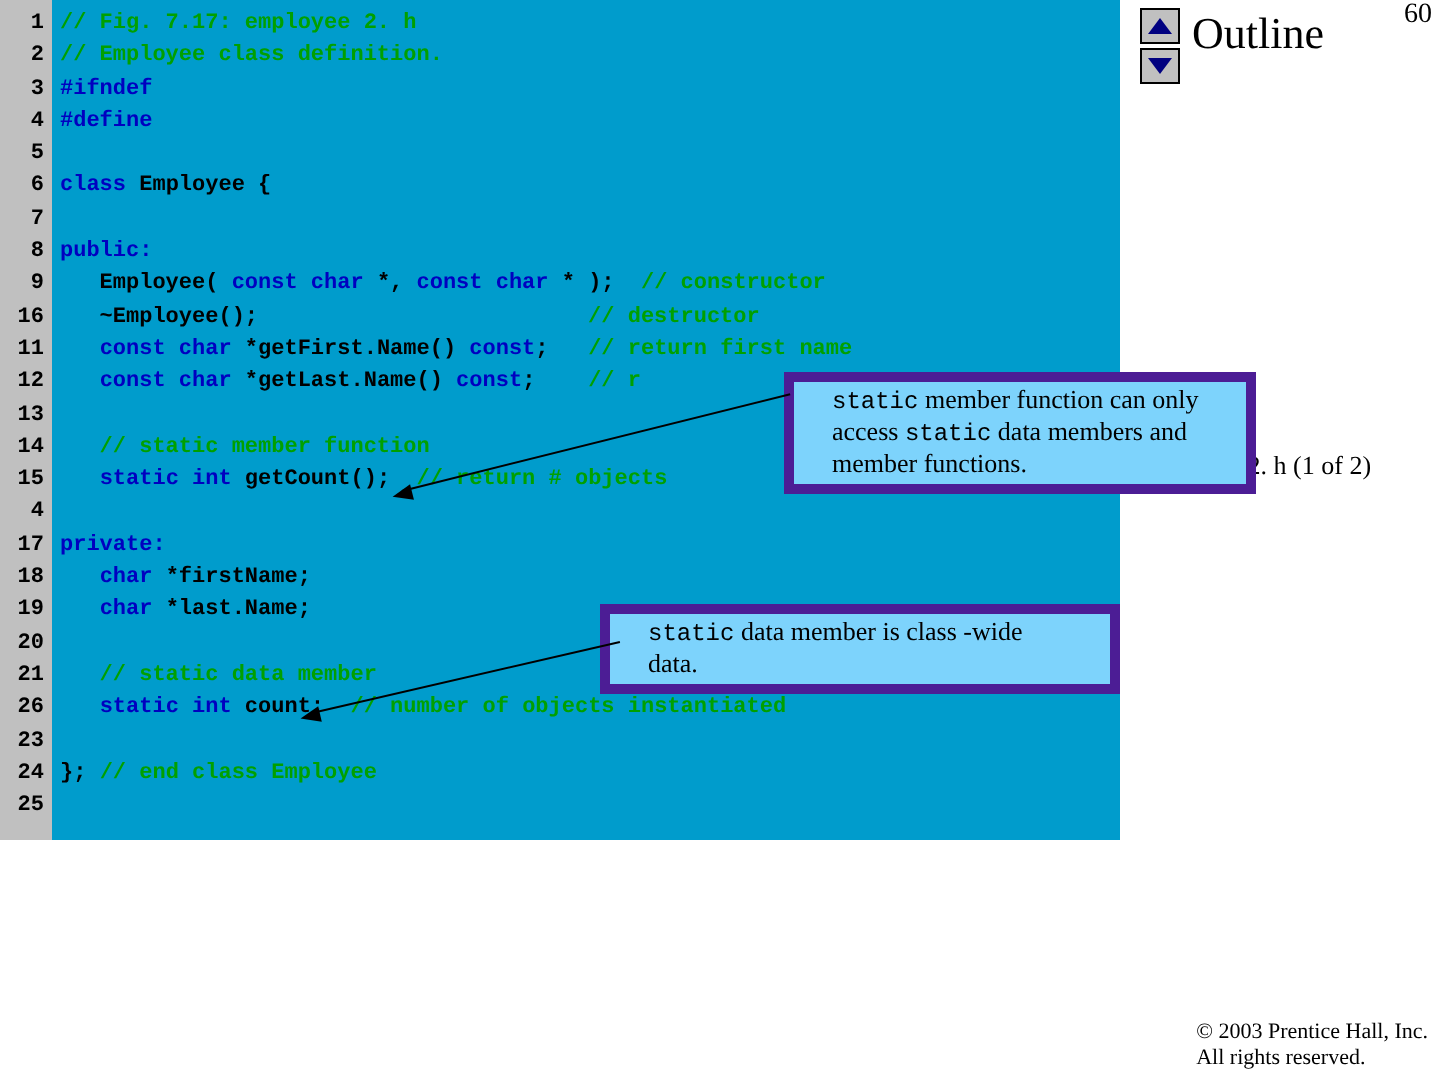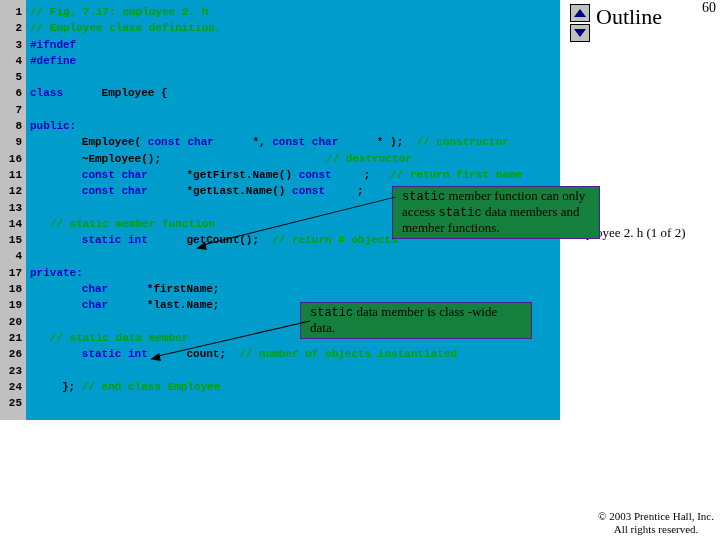--- a/index.html
+++ b/index.html
@@ -38,21 +38,21 @@
   }
   .code {
     position: absolute;
     left: 30px;
     top: 4px;
     font: bold 11px/16.3px "Courier New", monospace;
     white-space: pre;
   }
   .com { color: #00a000; }  
   .kw  { color: #0000c0; }  
-  .id  { color: #000; margin-left: 32px; }     
+  .id  { color: #000; }     
 
   .outline-title {
     position: absolute;
     left: 596px;
     top: 4px;
     font: 22px "Times New Roman", serif;
     color: #000000;
   }
   .page-no {
     position: absolute;
@@ -84,24 +84,24 @@
 
   .caption {
     position: absolute;
     left: 570px;
     top: 225px;
     font: 13px "Times New Roman", serif;
   }
 
   .tooltip {
     position: absolute;
-    background: #15803d;
-    border: 1px solid #4c1d95;
+    background: #7dd3fc;
+    border: 5px solid #4c1d95;
     font: 13px "Times New Roman", serif;
-    padding: 2px 9px;
+    padding: 2px 19px;
     line-height: 1.15;
   }
   .tooltip code { font-family: "Courier New", monospace; font-size: 12px; }
   .tip1 { left: 392px; top: 186px; width: 188px; }
   .tip2 { left: 300px; top: 302px; width: 212px; }
 
   .arrow-line {
     position: absolute;
     background: #000;
     height: 1px;
@@ -113,21 +113,21 @@
     border-top: 4px solid transparent;
     border-bottom: 4px solid transparent;
     border-right: 10px solid #000;
     transform-origin: right center;
   }
 
   .footer {
     position: absolute;
     right: 6px;
     bottom: 4px;
-    text-align: center;
+    text-align: left;
     font: 11px "Times New Roman", serif;
     line-height: 1.2;
     margin-left: 11px;
   }
 </style>
 </head>
 <body>
 
 <div class="code-pane">
   <div class="gutter">

